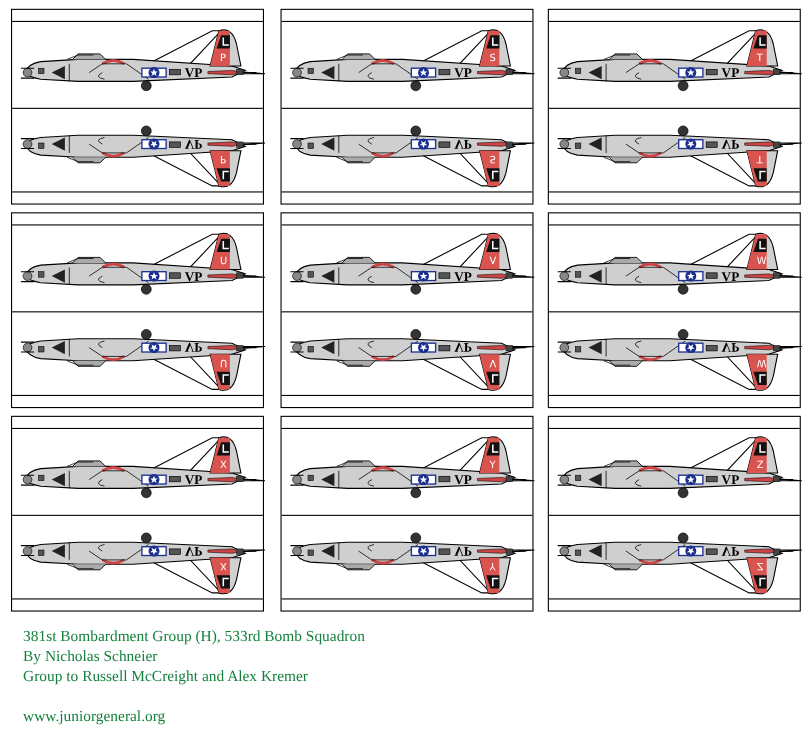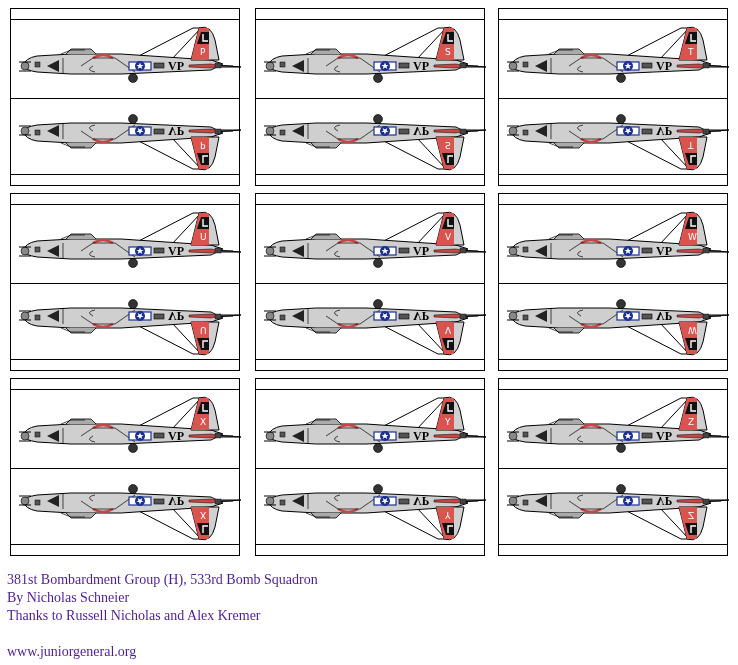--- a/index.html
+++ b/index.html
@@ -7,21 +7,21 @@
   .card{position:absolute;width:230px;height:178px;border:1px solid #000;box-sizing:border-box;background:#fff;}
   .card .band-top{position:absolute;left:0;right:0;top:0;height:10px;border-bottom:1px solid #000;}
   .card .mid{position:absolute;left:0;right:0;top:89px;border-top:1px solid #000;}
   .card .band-bot{position:absolute;left:0;right:0;bottom:0;height:10px;border-top:1px solid #000;}
   .plane{position:absolute;left:0;width:230px;height:78px;}
   .plane.top{top:11px;}
   .plane.bottom{top:90px;}
   .plane svg{display:block;}
   .tail-letter{font-family:"DejaVu Sans",sans-serif;font-size:9px;fill:#fff;}
   .code{font-family:"Liberation Serif",serif;font-weight:bold;font-size:12px;fill:#000;}
-  .caption{position:absolute;left:7px;font-size:14px;color:#4c1d95;line-height:18px;}
+  .caption{position:absolute;left:21px;font-size:14px;color:#15803d;line-height:18px;}
 </style>
 </head>
 <body>
 
 <div id="cards">
     <div class="card" style="left: 10px; top: 8px;">
       <div class="band-top"></div>
       <div class="mid"></div>
       <div class="band-bot"></div>
       <div class="plane top">
@@ -872,14 +872,14 @@
     <path d="M50 34 L60 30 L74 30" stroke="#000" stroke-width="0.7" fill="none"></path>
     <line x1="8" y1="42" x2="20" y2="42" stroke="#000"></line>
     <line x1="8" y1="51" x2="20" y2="51" stroke="#000"></line>
   </svg>
       </div>
     </div>
   </div>
 
 <div class="caption" style="top:571px;">381st Bombardment Group (H), 533rd Bomb Squadron</div>
 <div class="caption" style="top:589px;">By Nicholas Schneier</div>
-<div class="caption" style="top:607px;">Thanks to Russell Nicholas and Alex Kremer</div>
+<div class="caption" style="top:607px;">Group to Russell McCreight and Alex Kremer</div>
 <div class="caption" style="top:643px;text-align:center;">www.juniorgeneral.org</div>
 
 </body></html>

